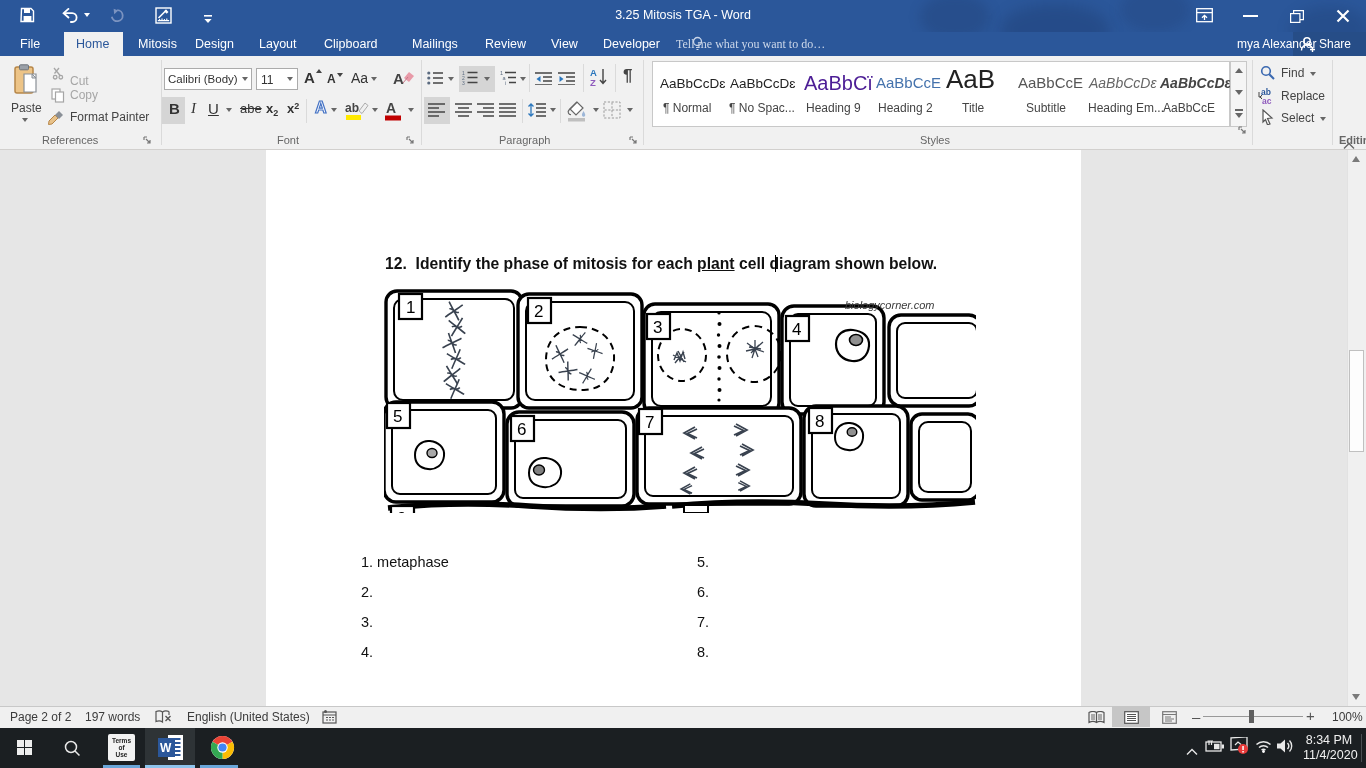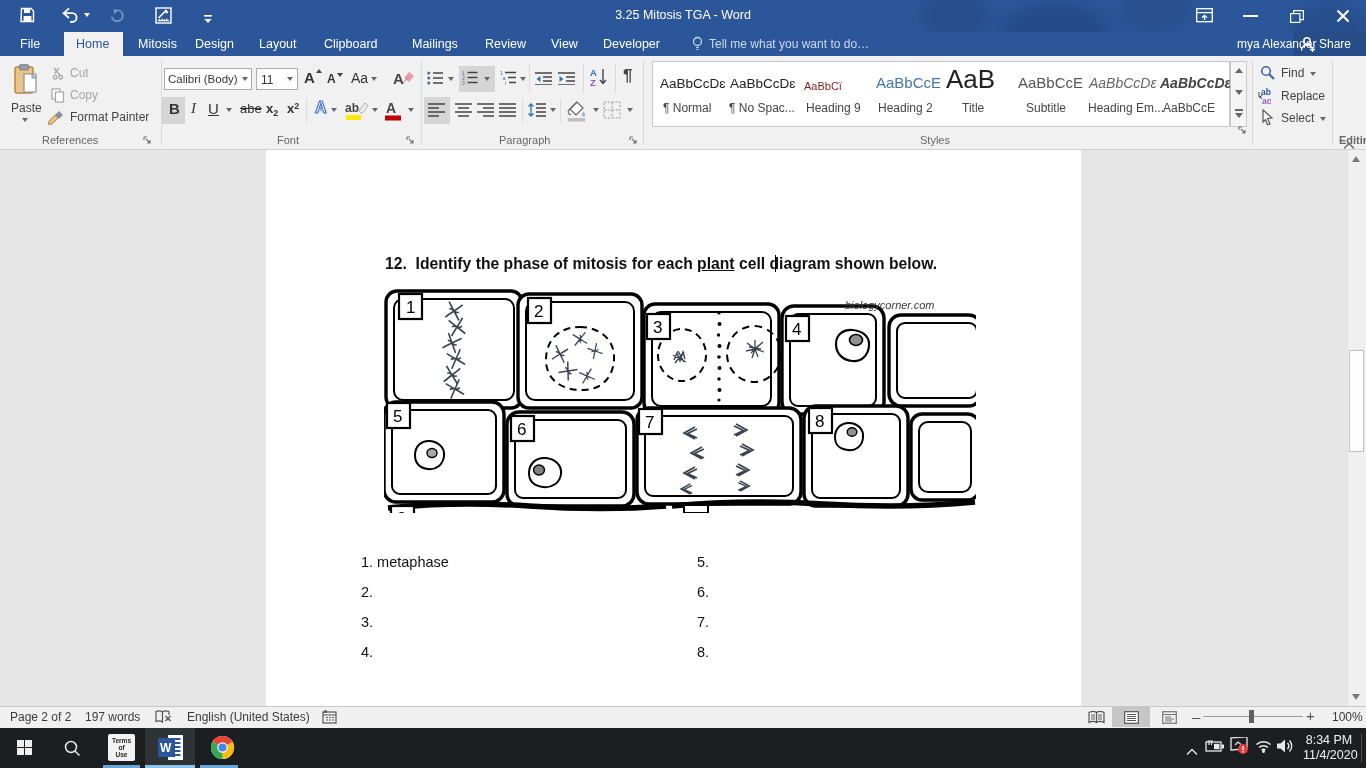--- a/index.html
+++ b/index.html
@@ -121,40 +121,40 @@
   <div class="tab" style="left:412px;top:32px;">Mailings</div>
   <div class="tab" style="left:485px;top:32px;">Review</div>
   <div class="tab" style="left:551px;top:32px;">View</div>
   <div class="tab" style="left:603px;top:32px;">Developer</div>
   <div class="a" style="left:691px;top:36px;">
     <svg width="13" height="17" viewBox="0 0 13 17">
         <circle cx="6.5" cy="5.5" r="4" fill="none" stroke="#c8d4e8" stroke-width="1.3"></circle>
         <path d="M5 9.5 h3 M5 11.5 h3 M5.5 13.5 h2" stroke="#c8d4e8" stroke-width="1.2"></path>
       </svg>
   </div>
-  <div class="tab" style="left:709px;top:32px;color:#cdd8ea;font-size:12px;">Tell me what you want to do…</div>
+  <div class="tab" style="left:676px;top:32px;color:#cdd8ea;font-size:12px;font-family:Liberation Serif, serif;">Tell me what you want to do…</div>
 
   <div class="a" style="left:14px;top:64px;">
     <svg width="26" height="32" viewBox="0 0 26 32">
         <rect x="1" y="3" width="18" height="26" rx="2" fill="#edc487" stroke="#b68648" stroke-width="1.5"></rect>
         <rect x="5.5" y="0.8" width="9" height="5" rx="1" fill="#9aa0a8" stroke="#6e747c" stroke-width="1"></rect>
         <path d="M10 10 h12 v18 h-12 z" fill="#fff" stroke="#8a9097" stroke-width="1.2"></path>
         <path d="M18 10 l4 4 h-4 z" fill="#d8dbde" stroke="#8a9097" stroke-width="1"></path>
       </svg>
   </div>
   <div class="rbtxt" style="left:11px;top:101px;font-size:12px;">Paste</div>
   <div class="car" style="left:22px;top:118px;"></div>
   <div class="a" style="left:52px;top:66px;">
     <svg width="13" height="13" viewBox="0 0 13 13">
         <path d="M2 1 L8.5 9 M7 1 L2.5 6.5" stroke="#a6a6a6" stroke-width="1.3" fill="none"></path>
         <circle cx="3.2" cy="10.2" r="1.8" fill="none" stroke="#a6a6a6" stroke-width="1.3"></circle>
         <circle cx="8.8" cy="10.2" r="1.8" fill="none" stroke="#a6a6a6" stroke-width="1.3"></circle>
       </svg>
   </div>
-  <div class="rbtxt" style="left:70px;top:66px;color:#a6a6a6;">Cut</div>
+  <div class="rbtxt" style="left:70px;top:74px;color:#a6a6a6;">Cut</div>
   <div class="a" style="left:51px;top:88px;">
     <svg width="14" height="15" viewBox="0 0 14 15">
         <rect x="1" y="1" width="8" height="10" fill="#fff" stroke="#a6a6a6" stroke-width="1.2"></rect>
         <rect x="4.5" y="4" width="8" height="10" fill="#fff" stroke="#a6a6a6" stroke-width="1.2"></rect>
       </svg>
   </div>
   <div class="rbtxt" style="left:70px;top:88px;color:#a6a6a6;">Copy</div>
   <div class="a" style="left:48px;top:110px;">
     <svg width="17" height="15" viewBox="0 0 17 15">
         <path d="M1 11 l6 -6 3 3 -6 6 -3.5 0.5 z" fill="#e8c28a" stroke="#b68648" stroke-width="1"></path>
@@ -320,21 +320,21 @@
   <svg class="launch" style="left:629px;" viewBox="0 0 10 10">
       <path d="M1 1 v3 M1 1 h3 M3 3 l4 4 M7 4 v3 h-3" stroke="#777" stroke-width="1.2" fill="none"></path>
     </svg>
   <div class="gsep" style="left:643px;"></div>
 
   <div class="a" style="left:652px;top:61px;width:578px;height:66px;background:#fff;border:1px solid #c8c8c8;"></div>
   <div class="a" style="left:660px;top:76px;font-size:13.5px;color:#222;">AaBbCcDɛ</div>
   <div class="a" style="left:663px;top:101px;font-size:12px;color:#444;">¶ Normal</div>
   <div class="a" style="left:730px;top:76px;font-size:13.5px;color:#222;">AaBbCcDɛ</div>
   <div class="a" style="left:729px;top:101px;font-size:12px;color:#444;">¶ No Spac...</div>
-  <div class="a" style="left:804px;top:80px;font-size:11px;color:#7f1d1d;">AaBbCї</div>
+  <div class="a" style="left:804px;top:72px;font-size:20px;color:#4c1d95;">AaBbCї</div>
   <div class="a" style="left:806px;top:101px;font-size:12px;color:#444;">Heading 9</div>
   <div class="a" style="left:876px;top:74px;font-size:15px;color:#4472ac;">AaBbCcE</div>
   <div class="a" style="left:878px;top:101px;font-size:12px;color:#444;">Heading 2</div>
   <div class="a" style="left:946px;top:64px;font-size:26px;color:#222;">AaB</div>
   <div class="a" style="left:962px;top:101px;font-size:12px;color:#444;">Title</div>
   <div class="a" style="left:1018px;top:74px;font-size:15px;color:#555;">AaBbCcE</div>
   <div class="a" style="left:1026px;top:101px;font-size:12px;color:#444;">Subtitle</div>
   <div class="a" style="left:1089px;top:75px;font-size:14px;font-style:italic;color:#666;">AaBbCcDɛ</div>
   <div class="a" style="left:1088px;top:101px;font-size:12px;color:#444;">Heading Em...</div>
   <div class="a" style="left:1160px;top:75px;font-size:14px;font-style:italic;font-weight:bold;color:#444;">AaBbCcDɛ</div>

